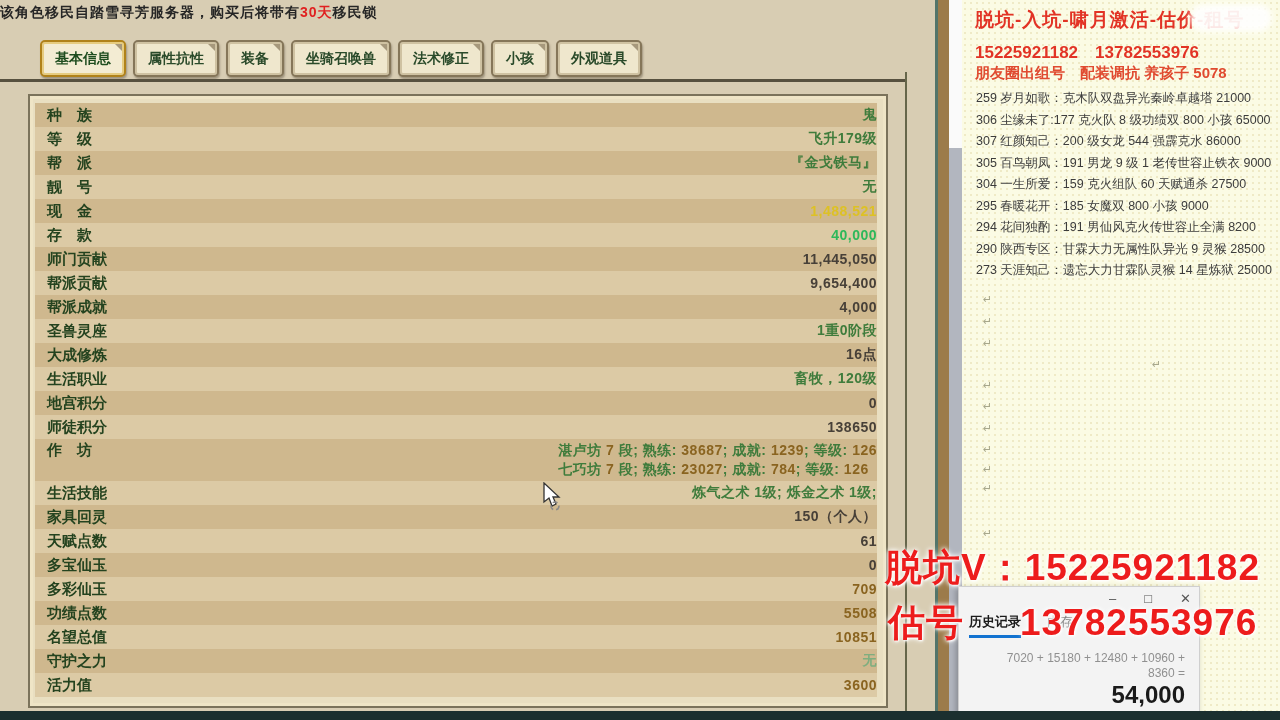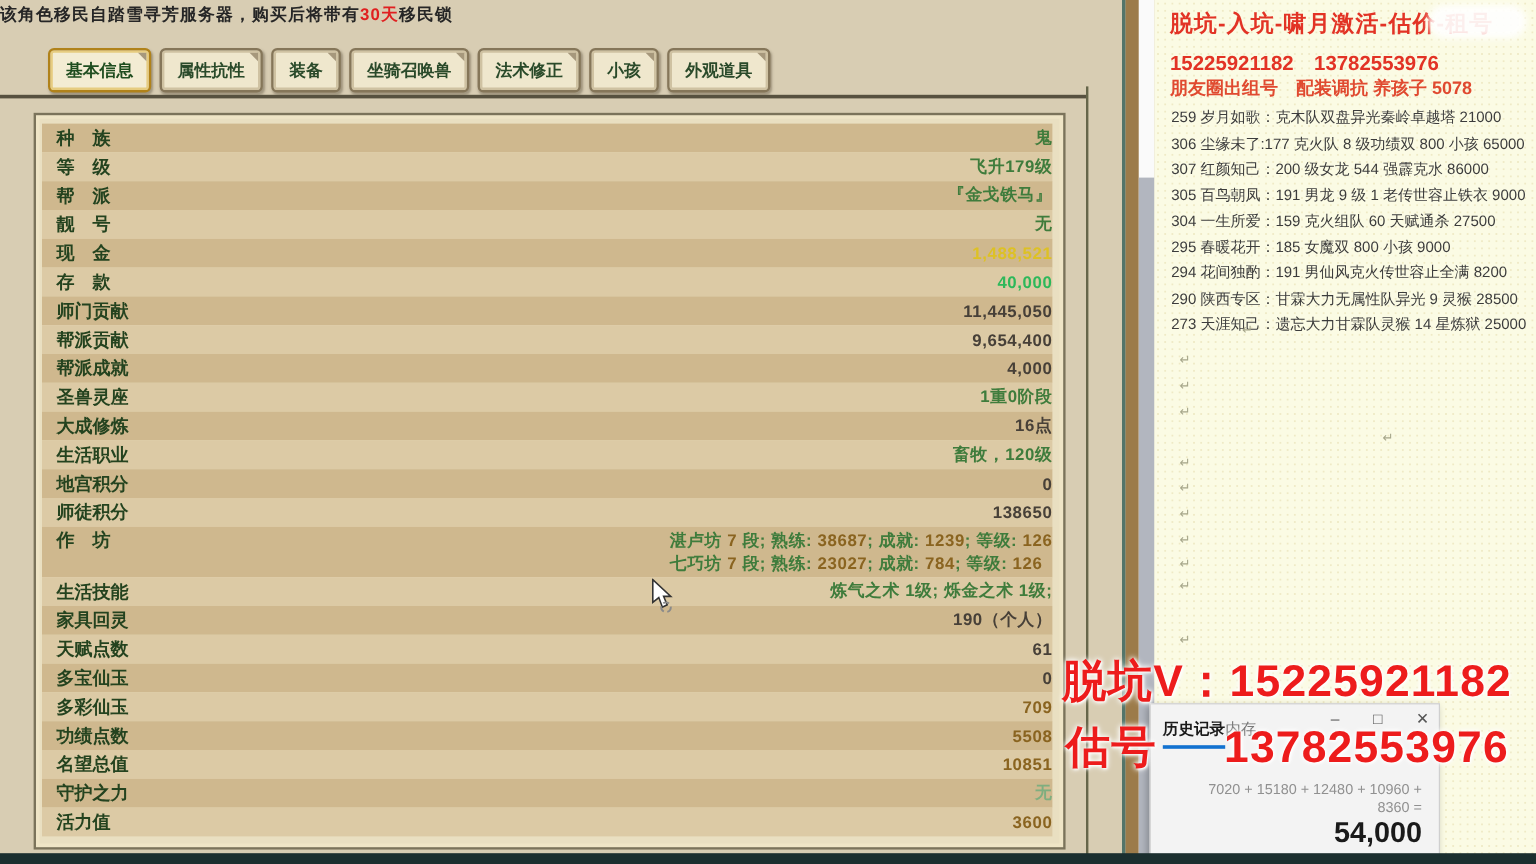--- a/index.html
+++ b/index.html
@@ -54,21 +54,21 @@
   .doc-sub{position:absolute;left:13px;top:64px;font-size:15px;font-weight:bold;color:#e04a30;}
   .listings{position:absolute;left:14px;top:88px;width:300px;}
   .listing{font-size:12.5px;line-height:21.5px;color:#3c3c3c;white-space:nowrap;}
   .pilcrow{position:absolute;font-size:11px;color:#a8a88c;}
   
   .calc{position:absolute;left:958px;top:586px;width:240px;height:128px;background:#f3f3f3;
         border:1px solid #cfcfcf;box-shadow:-2px 2px 6px rgba(0,0,0,.25);z-index:10;}
   .calc-controls{position:absolute;top:4px;right:8px;display:flex;gap:28px;
         font-size:13px;color:#555;}
   .calc-controls span{cursor:pointer;}
-  .calc-tabs{position:absolute;left:10px;top:12px;display:flex;font-size:13px;font-family:Liberation Mono, monospace;}
+  .calc-tabs{position:absolute;left:10px;top:26px;display:flex;gap:26px;font-size:13px;font-family:Liberation Mono, monospace;}
   .ctab{color:#777;cursor:pointer;padding-bottom:4px;}
   .ctab.active{color:#1a1a1a;font-weight:bold;border-bottom:3px solid #1272d0;}
   .calc-history{position:absolute;right:14px;top:64px;text-align:right;
         font-size:12px;color:#909090;line-height:15px;}
   .calc-result{position:absolute;right:14px;top:94px;font-size:24px;font-weight:bold;color:#1a1a1a;}
   
   .wm{position:absolute;z-index:50;color:#ed1c1c;font-weight:bold;font-size:37px;
       white-space:nowrap;letter-spacing:1px;
       text-shadow:0 0 4px #fff,0 0 6px #fff,1px 1px 2px #fff;}
   .wm1{left:885px;top:543px;}
@@ -160,21 +160,21 @@
             <div><span class="rval v-green">湛卢坊 </span><span class="rval v-brown">7</span><span class="rval v-green"> 段; 熟练: </span><span class="rval v-brown">38687</span><span class="rval v-green">; 成就: </span><span class="rval v-brown">1239</span><span class="rval v-green">; 等级: </span><span class="rval v-brown">126</span></div>
             <div><span class="rval v-green">七巧坊 </span><span class="rval v-brown">7</span><span class="rval v-green"> 段; 熟练: </span><span class="rval v-brown">23027</span><span class="rval v-green">; 成就: </span><span class="rval v-brown">784</span><span class="rval v-green">; 等级: </span><span class="rval v-brown">126</span></div>
           </div>
         </div>
         <div class="irow lt">
           <span class="rlabel">生活技能</span>
           <span class="rval v-green">炼气之术 1级; 烁金之术 1级;</span>
         </div>
         <div class="irow dk">
           <span class="rlabel">家具回灵</span>
-          <span class="rval v-dark">190（个人）</span>
+          <span class="rval v-dark">150（个人）</span>
         </div>
         <div class="irow lt">
           <span class="rlabel">天赋点数</span>
           <span class="rval v-dark">61</span>
         </div>
         <div class="irow dk">
           <span class="rlabel">多宝仙玉</span>
           <span class="rval v-dark">0</span>
         </div>
         <div class="irow lt">

